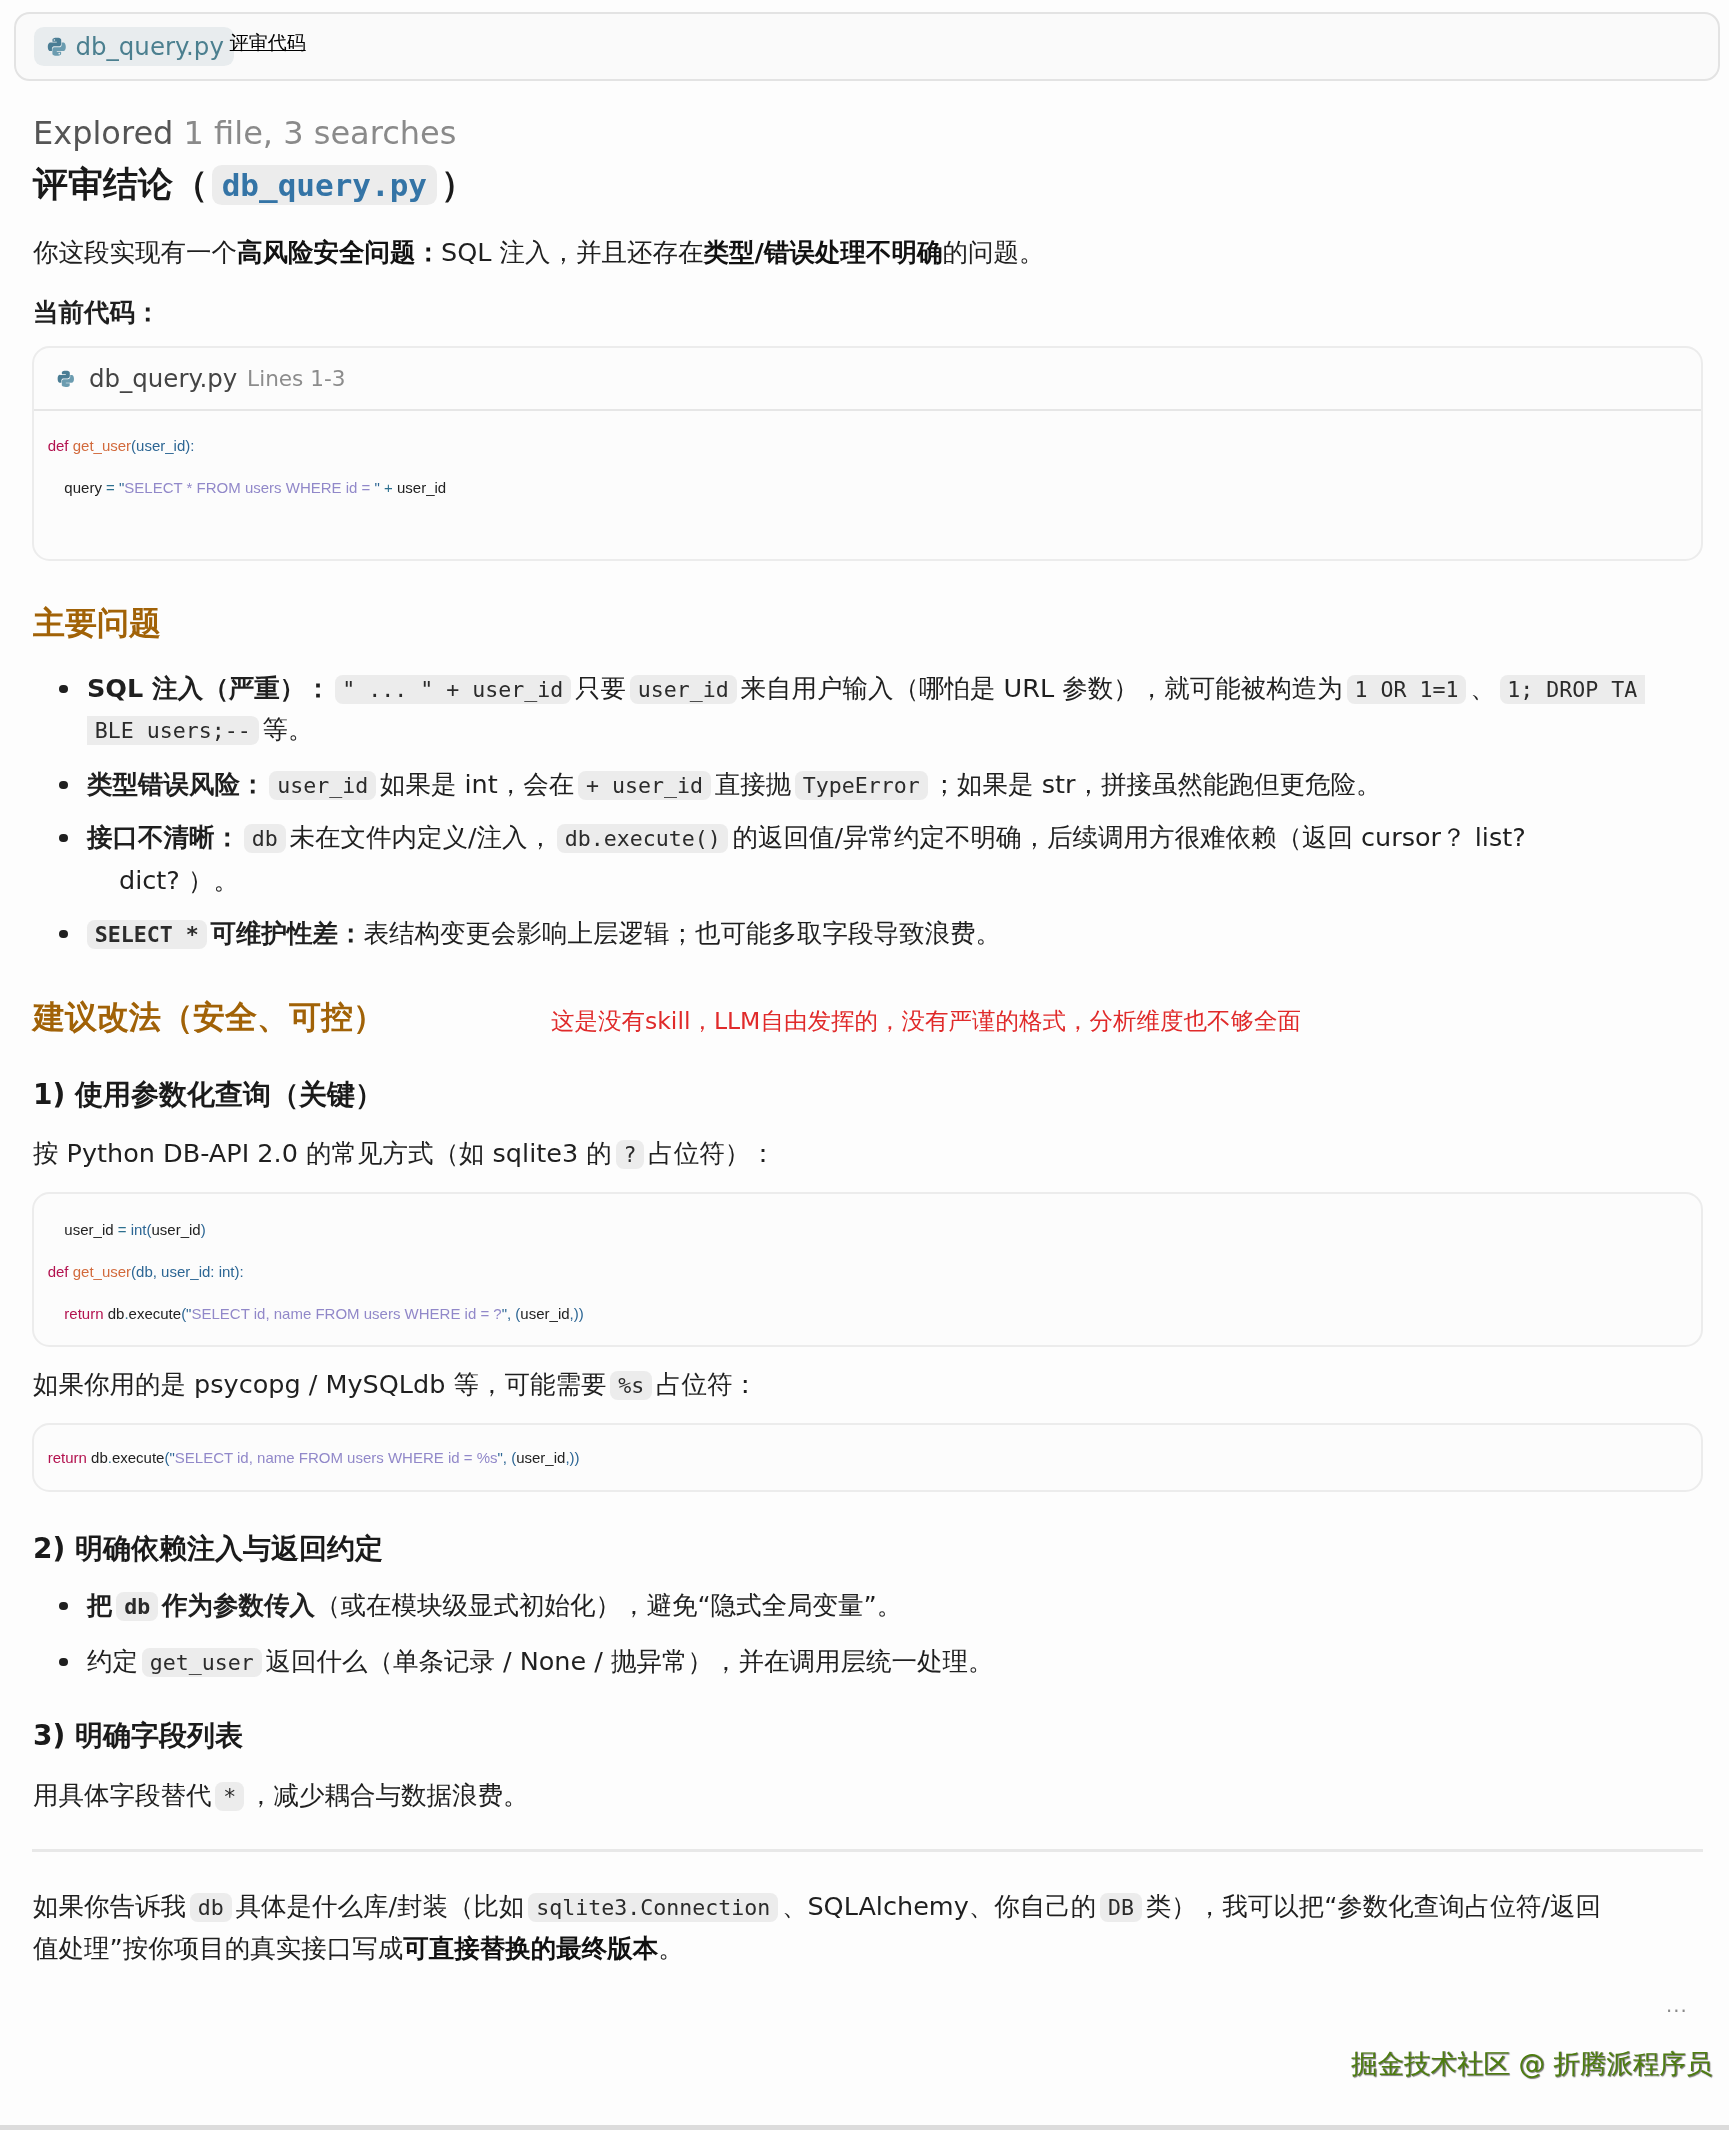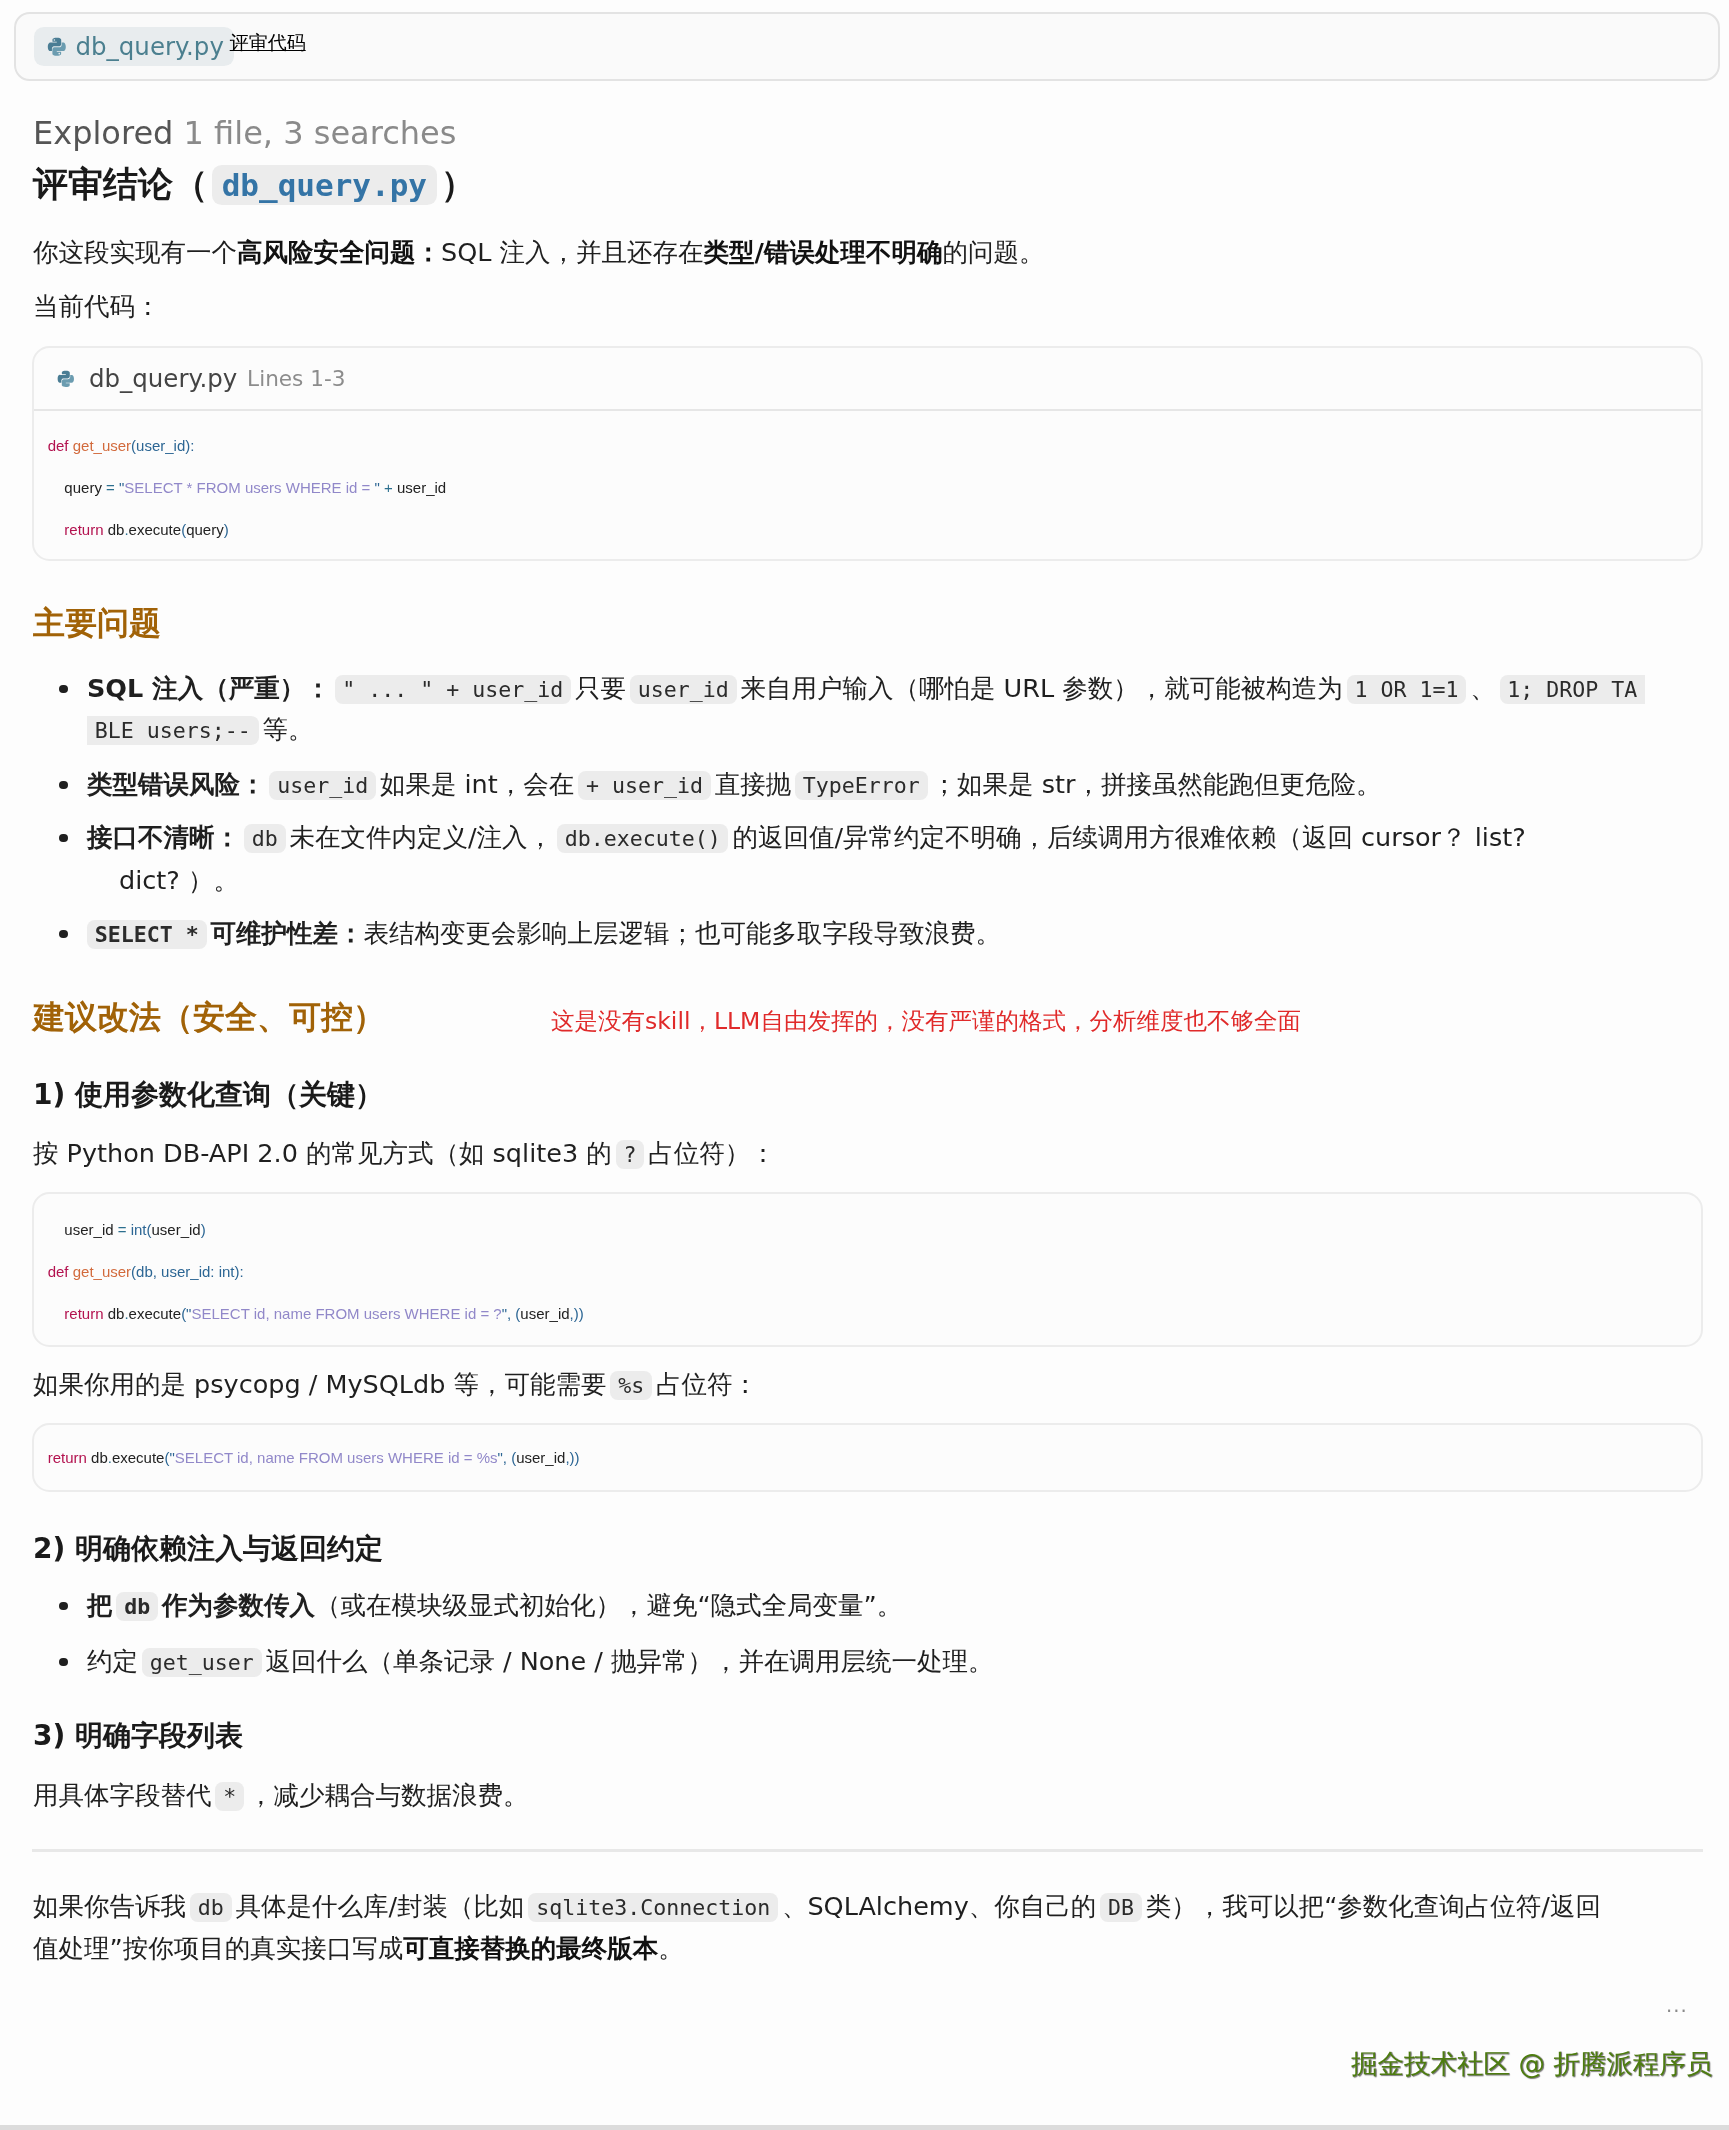--- a/index.html
+++ b/index.html
@@ -107,35 +107,34 @@
 <div class="abs h1">
   <span>评审结论（</span>
   <span class="code-chip">db_query.py</span>
   <span>）</span>
 </div>
 
 <div class="abs p" style="left:33px; top:232px;">
   <span>你这段实现有一个</span><b>高风险安全问题：</b><span>SQL 注入，并且还存在</span><b>类型/错误处理不明确</b><span>的问题。</span>
 </div>
 
-<div class="abs p" style="left:33px; top:286px;">当前代码：</div>
+<div class="abs p" style="left:33px; top:292px;font-weight:bold;">当前代码：</div>
 
 <div class="abs codebox" style="top:346px; height:215px;">
   <div class="codebox-header">
     <svg width="19.6" height="19.6" viewBox="0 0 24 24">
       <path d="M11.9 2c-5 0-4.7 2.2-4.7 2.2v2.3h4.8v.7H5.3S2 6.8 2 11.9s2.9 4.9 2.9 4.9h1.7v-2.4s-.1-2.9 2.8-2.9h4.8s2.7 0 2.7-2.6V4.6S17.4 2 11.9 2z" fill="#4a7d94"></path>
       <path d="M12.1 22c5 0 4.7-2.2 4.7-2.2v-2.3H12v-.7h6.7S22 17.2 22 12.1s-2.9-4.9-2.9-4.9h-1.7v2.4s.1 2.9-2.8 2.9H9.8s-2.7 0-2.7 2.6v4.3S6.6 22 12.1 22z" fill="#6b9cb0"></path>
     </svg>
     <span>db_query.py</span>
     <span class="lines">Lines 1-3</span>
   </div>
   <div class="code-lines" style="padding-top:13.7px;">
     <div class="code-line"><span class="k">def</span> <span class="f">get_user</span><span class="b">(user_id):</span></div>
     <div class="code-line">    query <span class="o">=</span> <span class="b">"</span><span class="s">SELECT * FROM users WHERE id = </span><span class="b">"</span> <span class="o">+</span> user_id</div>
-    <div class="code-line">    <span class="k">return</span> db<span class="o">.</span>execute<span class="b">(</span>query<span class="b">)</span></div>
   </div>
 </div>
 
 <div class="abs h2" style="top:602px;">主要问题</div>
 
 <div class="abs bullet-row" style="top:668px; width:1647px;">
   <span class="bullet-dot" style="top:16.7px;"></span>
   <span class="bullet-text">
     <b>SQL 注入（严重）：</b><span class="ic">" ... " + user_id</span><span>只要</span><span class="ic">user_id</span><span>来自用户输入（哪怕是 URL 参数），就可能被构造为</span><span class="ic">1 OR 1=1</span><span>、</span><span class="ic" style="margin-right:0;border-radius:7.8px 0 0 7.8px;">1; DROP TA</span>
   </span>

